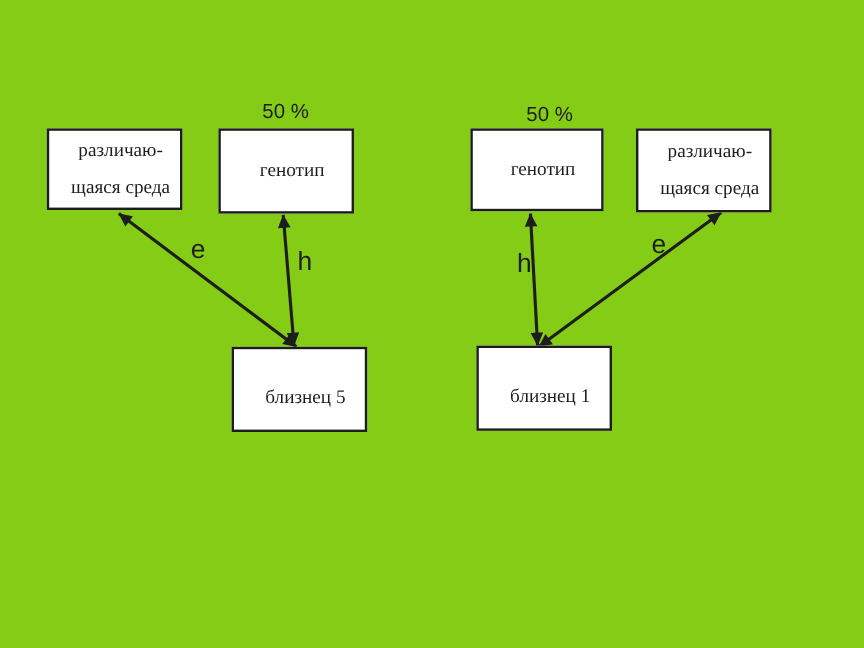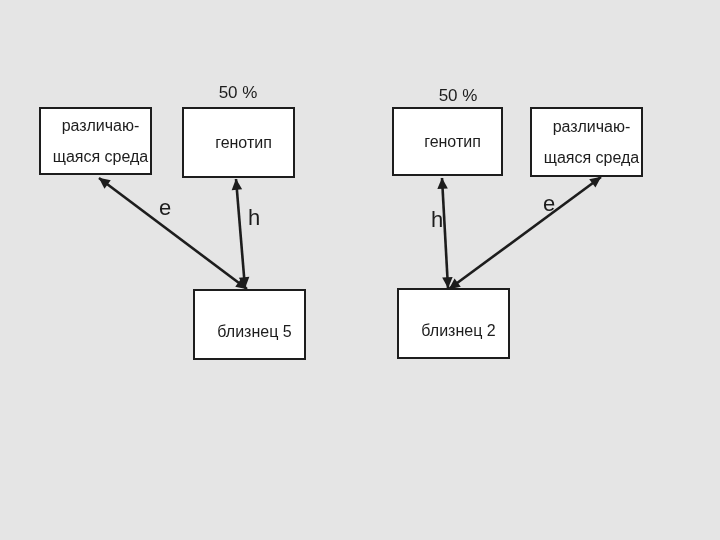--- a/index.html
+++ b/index.html
@@ -4,21 +4,21 @@
 <style>
   html, body {
     margin: 0;
     padding: 0;
     background: #ffffff;
   }
   .stage {
     position: relative;
     width: 720px;
     height: 540px;
-    background: #e5e5e5;
+    background: #84cc16;
     overflow: hidden;
     font-family: "Liberation Sans", sans-serif;
     color: #1d1d1d;
   }
   .arrows-layer {
     position: absolute;
     left: 0;
     top: 0;
     width: 720px;
     height: 540px;
@@ -29,20 +29,21 @@
     border: 2px solid #1d1d1d;
     background: #ffffff;
     display: flex;
     flex-direction: column;
     align-items: center;
     justify-content: center;
     text-align: center;
     font-size: 16px;
     line-height: 31px;
     padding-left: 10px;
+    font-family: Liberation Serif, serif;
   }
   .box span { white-space: nowrap; }
   .box--env-left      { left: 39px;  top: 107px; width: 113px; height: 68px; }
   .box--genotype-left { left: 182px; top: 107px; width: 113px; height: 71px; }
   .box--genotype-right{ left: 392px; top: 107px; width: 111px; height: 69px; }
   .box--env-right     { left: 530px; top: 107px; width: 113px; height: 70px; }
   .box--twin1         { left: 193px; top: 289px; width: 113px; height: 71px; padding-top: 14px; }
   .box--twin2         { left: 397px; top: 288px; width: 113px; height: 71px; padding-top: 14px; }
   .lbl {
     position: absolute;
@@ -99,16 +100,16 @@
   <div class="lbl lbl--path lbl--e-left">e</div>
   <div class="lbl lbl--path lbl--h-left">h</div>
   <div class="lbl lbl--path lbl--h-right">h</div>
   <div class="lbl lbl--path lbl--e-right">e</div>
 
   <div class="box box--twin1">
     <span>близнец 5</span>
   </div>
 
   <div class="box box--twin2">
-    <span>близнец 2</span>
+    <span>близнец 1</span>
   </div>
 
 </div>
 
 </body></html>

